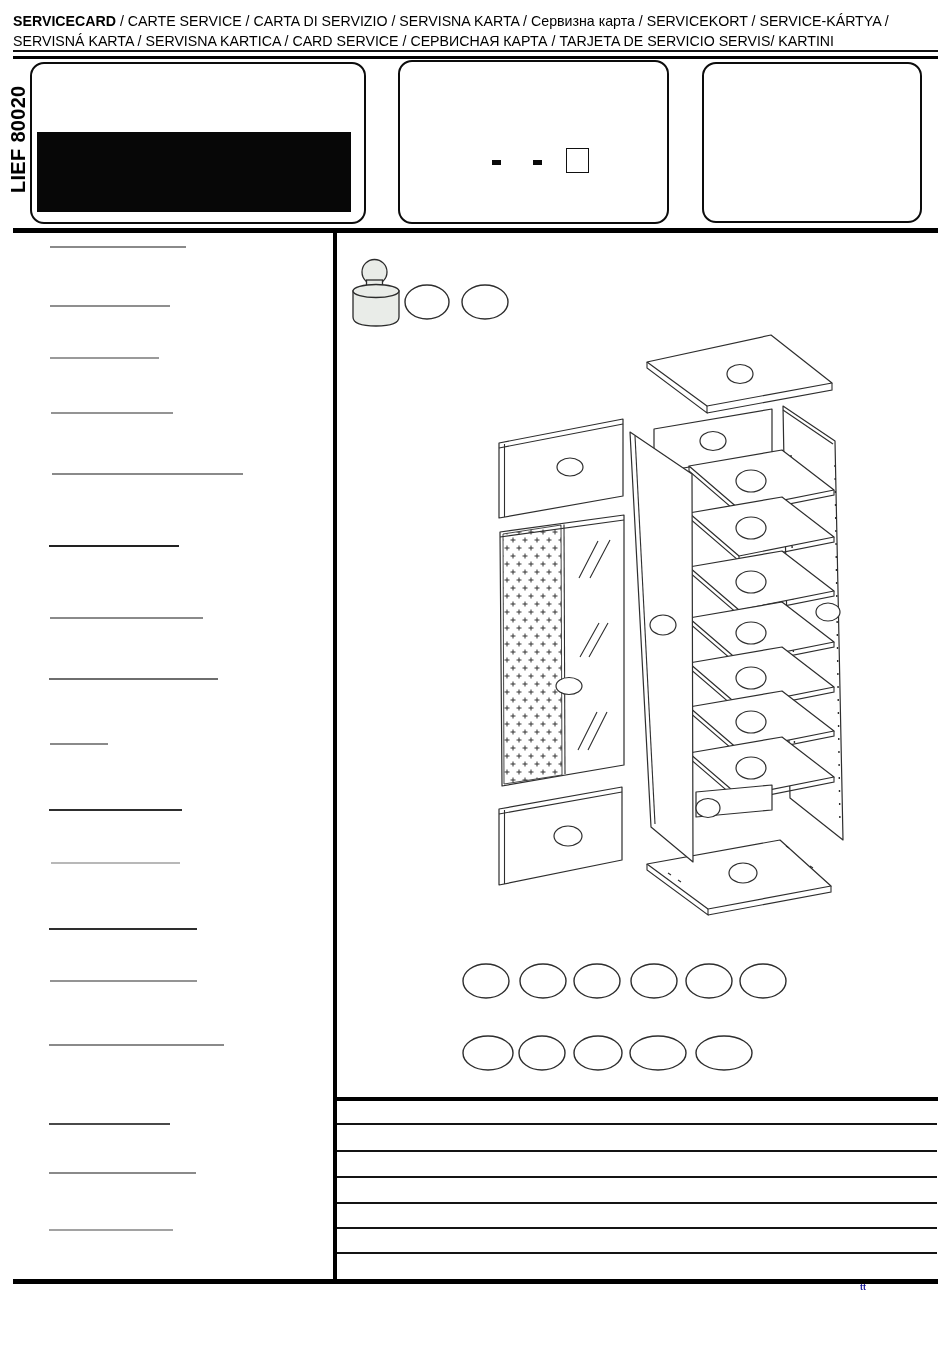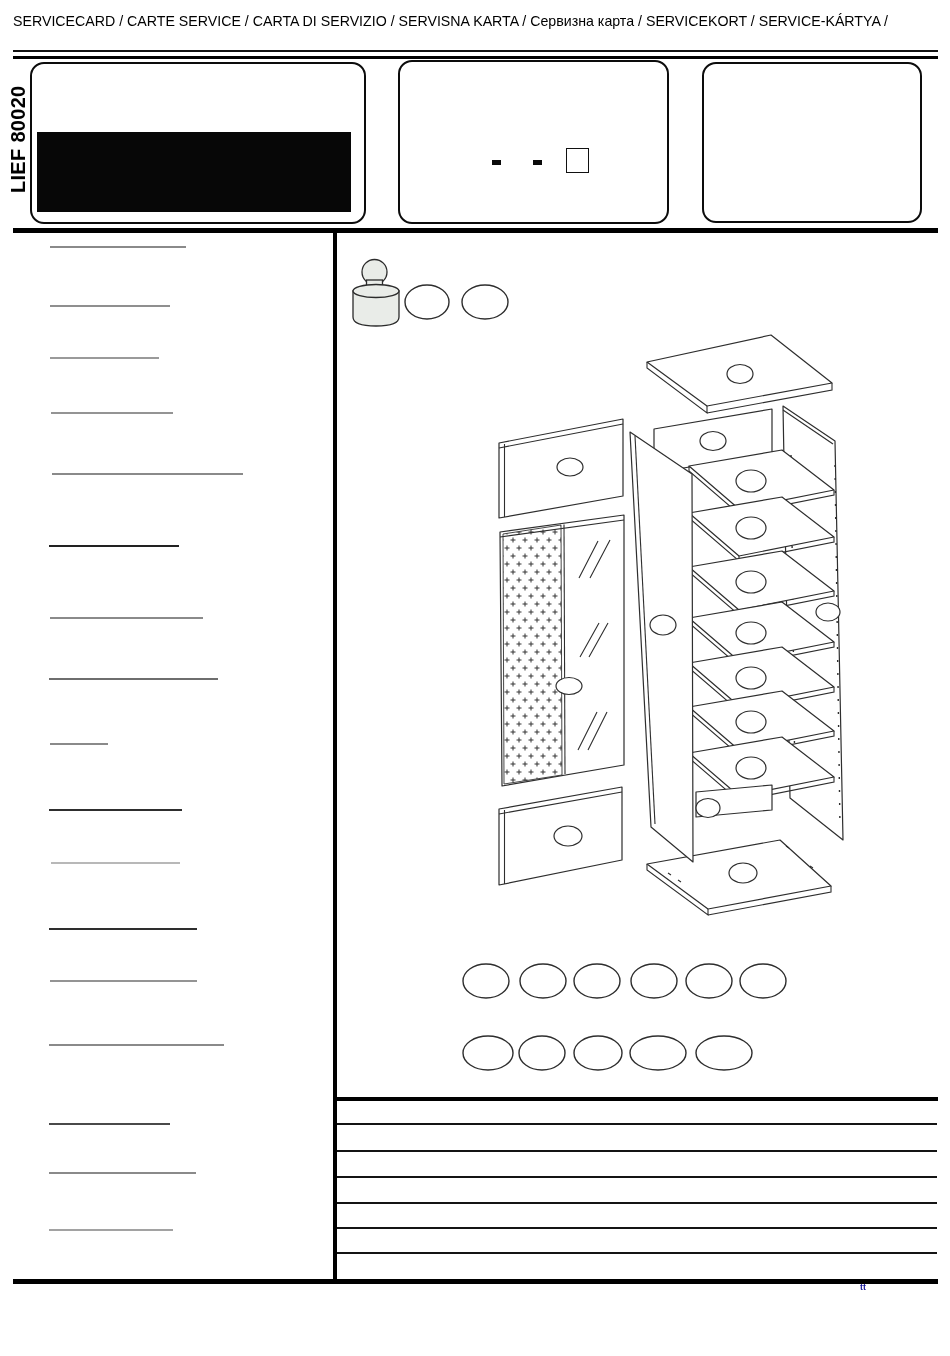--- a/index.html
+++ b/index.html
@@ -1,19 +1,19 @@
 <!DOCTYPE html>
 <html><head>
 <meta charset="utf-8">
 <style>
   html,body{margin:0;padding:0;background:#fff;}
   .page{position:relative;width:950px;height:1356px;background:#fff;overflow:hidden;
         font-family:"Liberation Sans",sans-serif;color:#000;}
   .header{position:absolute;left:13px;top:12px;width:928px;font-size:14.2px;line-height:19.5px;white-space:nowrap;}
-  .header b{font-weight:normal;}
+  .header b{font-weight:bold;}
   .rule{position:absolute;background:#000;}
   .rule-underline{left:13px;top:50px;width:925px;height:2.4px;background:#111;}
   .rule-top{left:13px;top:56px;width:925px;height:3.4px;}
   .rule-mid{left:13px;top:228px;width:925px;height:4.6px;}
   .rule-bottom{left:13px;top:1279px;width:925px;height:4.6px;}
   .vdiv{left:333px;top:228px;width:4.4px;height:1055px;}
   .lief{position:absolute;left:7px;top:193px;transform:rotate(-90deg);transform-origin:0 0;
         font-size:20px;font-weight:bold;letter-spacing:.3px;white-space:nowrap;}
   .box{position:absolute;border:2.6px solid #0c0c0c;border-radius:14px;background:#fff;}
   .box1{left:30px;top:62px;width:332px;height:158px;}
@@ -34,20 +34,21 @@
   #diagram .dots{stroke-dasharray:2 11;stroke-width:1.4;}
   #diagram .grayfill{fill:#e9ece8;stroke:#2b2b2b;stroke-width:1.3;}
 </style>
 </head>
 <body>
 
 <div class="page">
 
   <div class="header">
     <div><b>SERVICECARD</b><span> / CARTE SERVICE / CARTA DI SERVIZIO / SERVISNA KARTA / Сервизна карта / SERVICEKORT / SERVICE-KÁRTYA /</span></div>
+    <div>SERVISNÁ KARTA / SERVISNA KARTICA / CARD SERVICE / СЕРВИСНАЯ КАРТА / TARJETA DE SERVICIO SERVIS/ KARTINI</div>
   </div>
   <div class="rule rule-underline"></div>
   <div class="rule rule-top"></div>
 
   <div class="lief">LIEF 80020</div>
 
   <div class="box box1">
     <div class="blackbar"></div>
   </div>
   <div class="box box2"></div>

